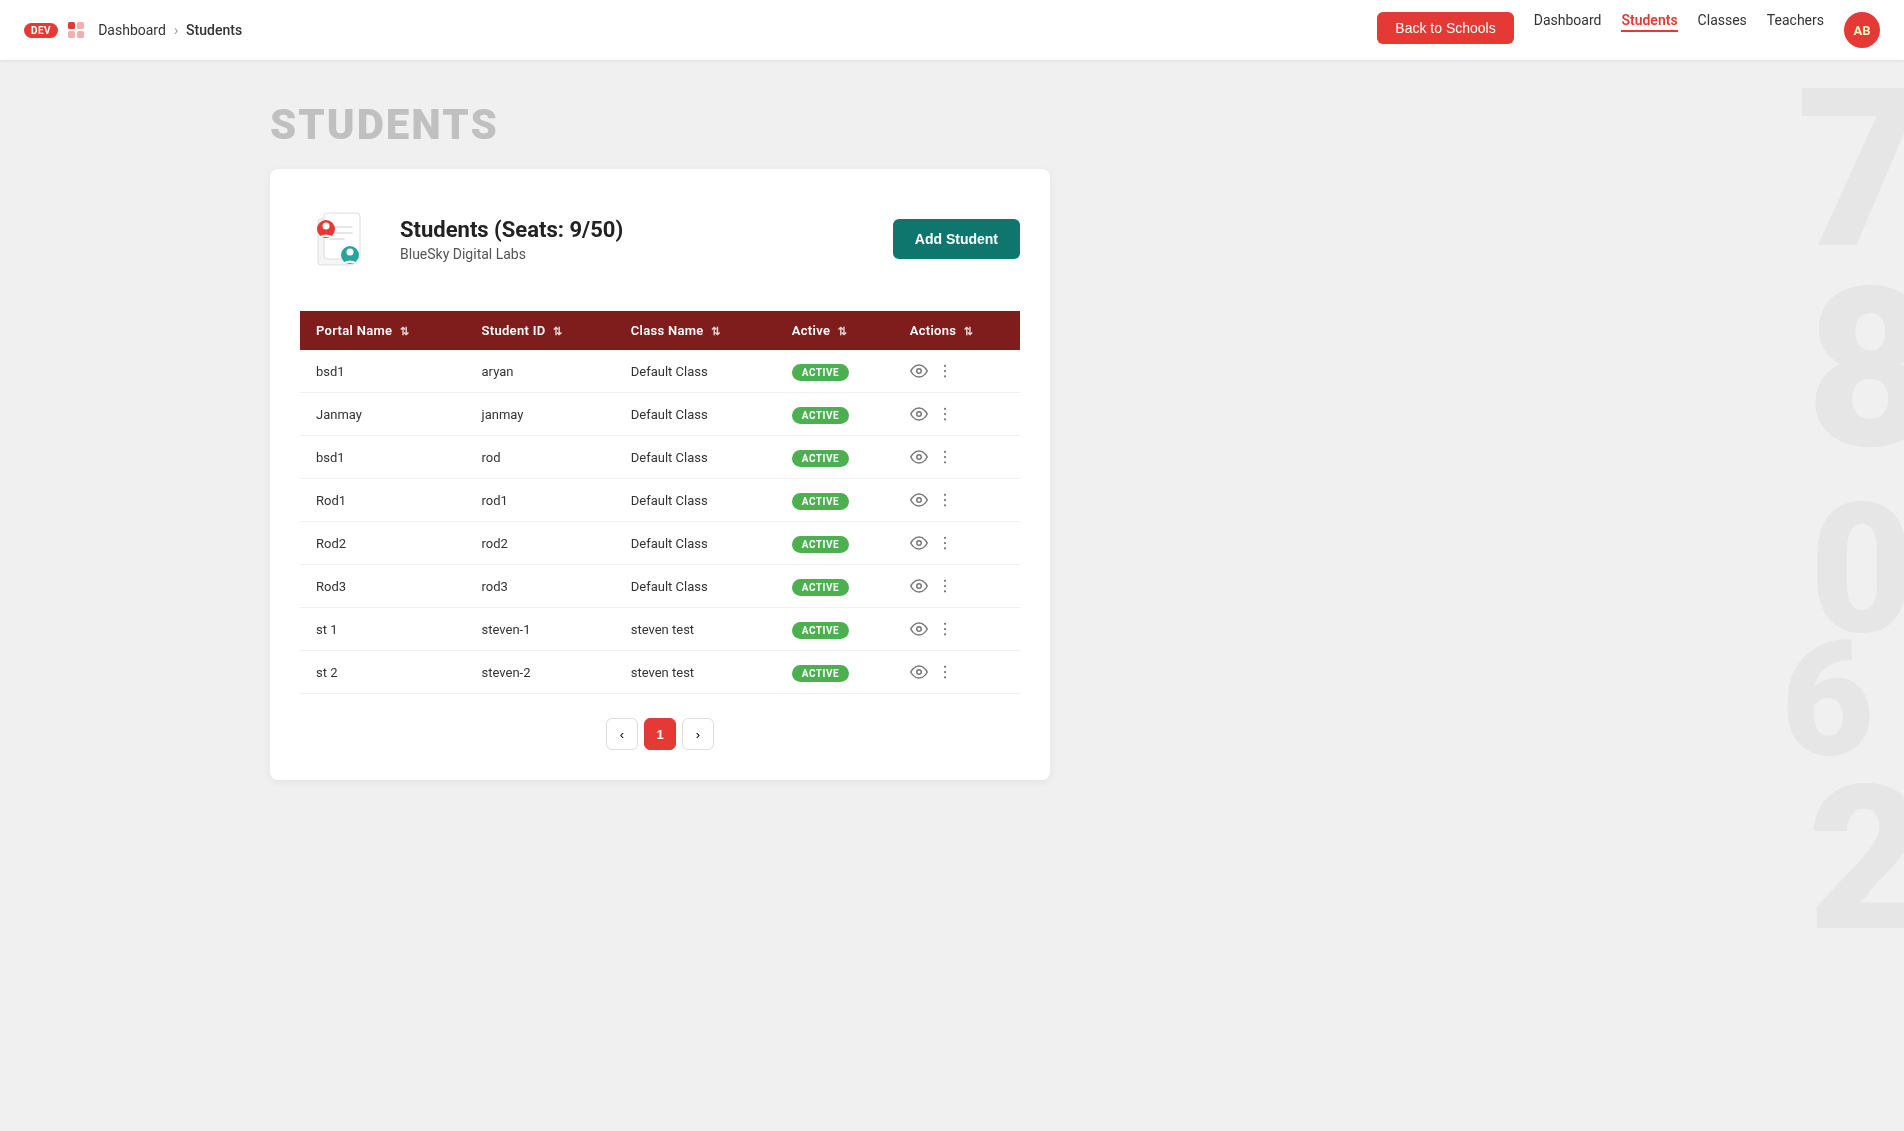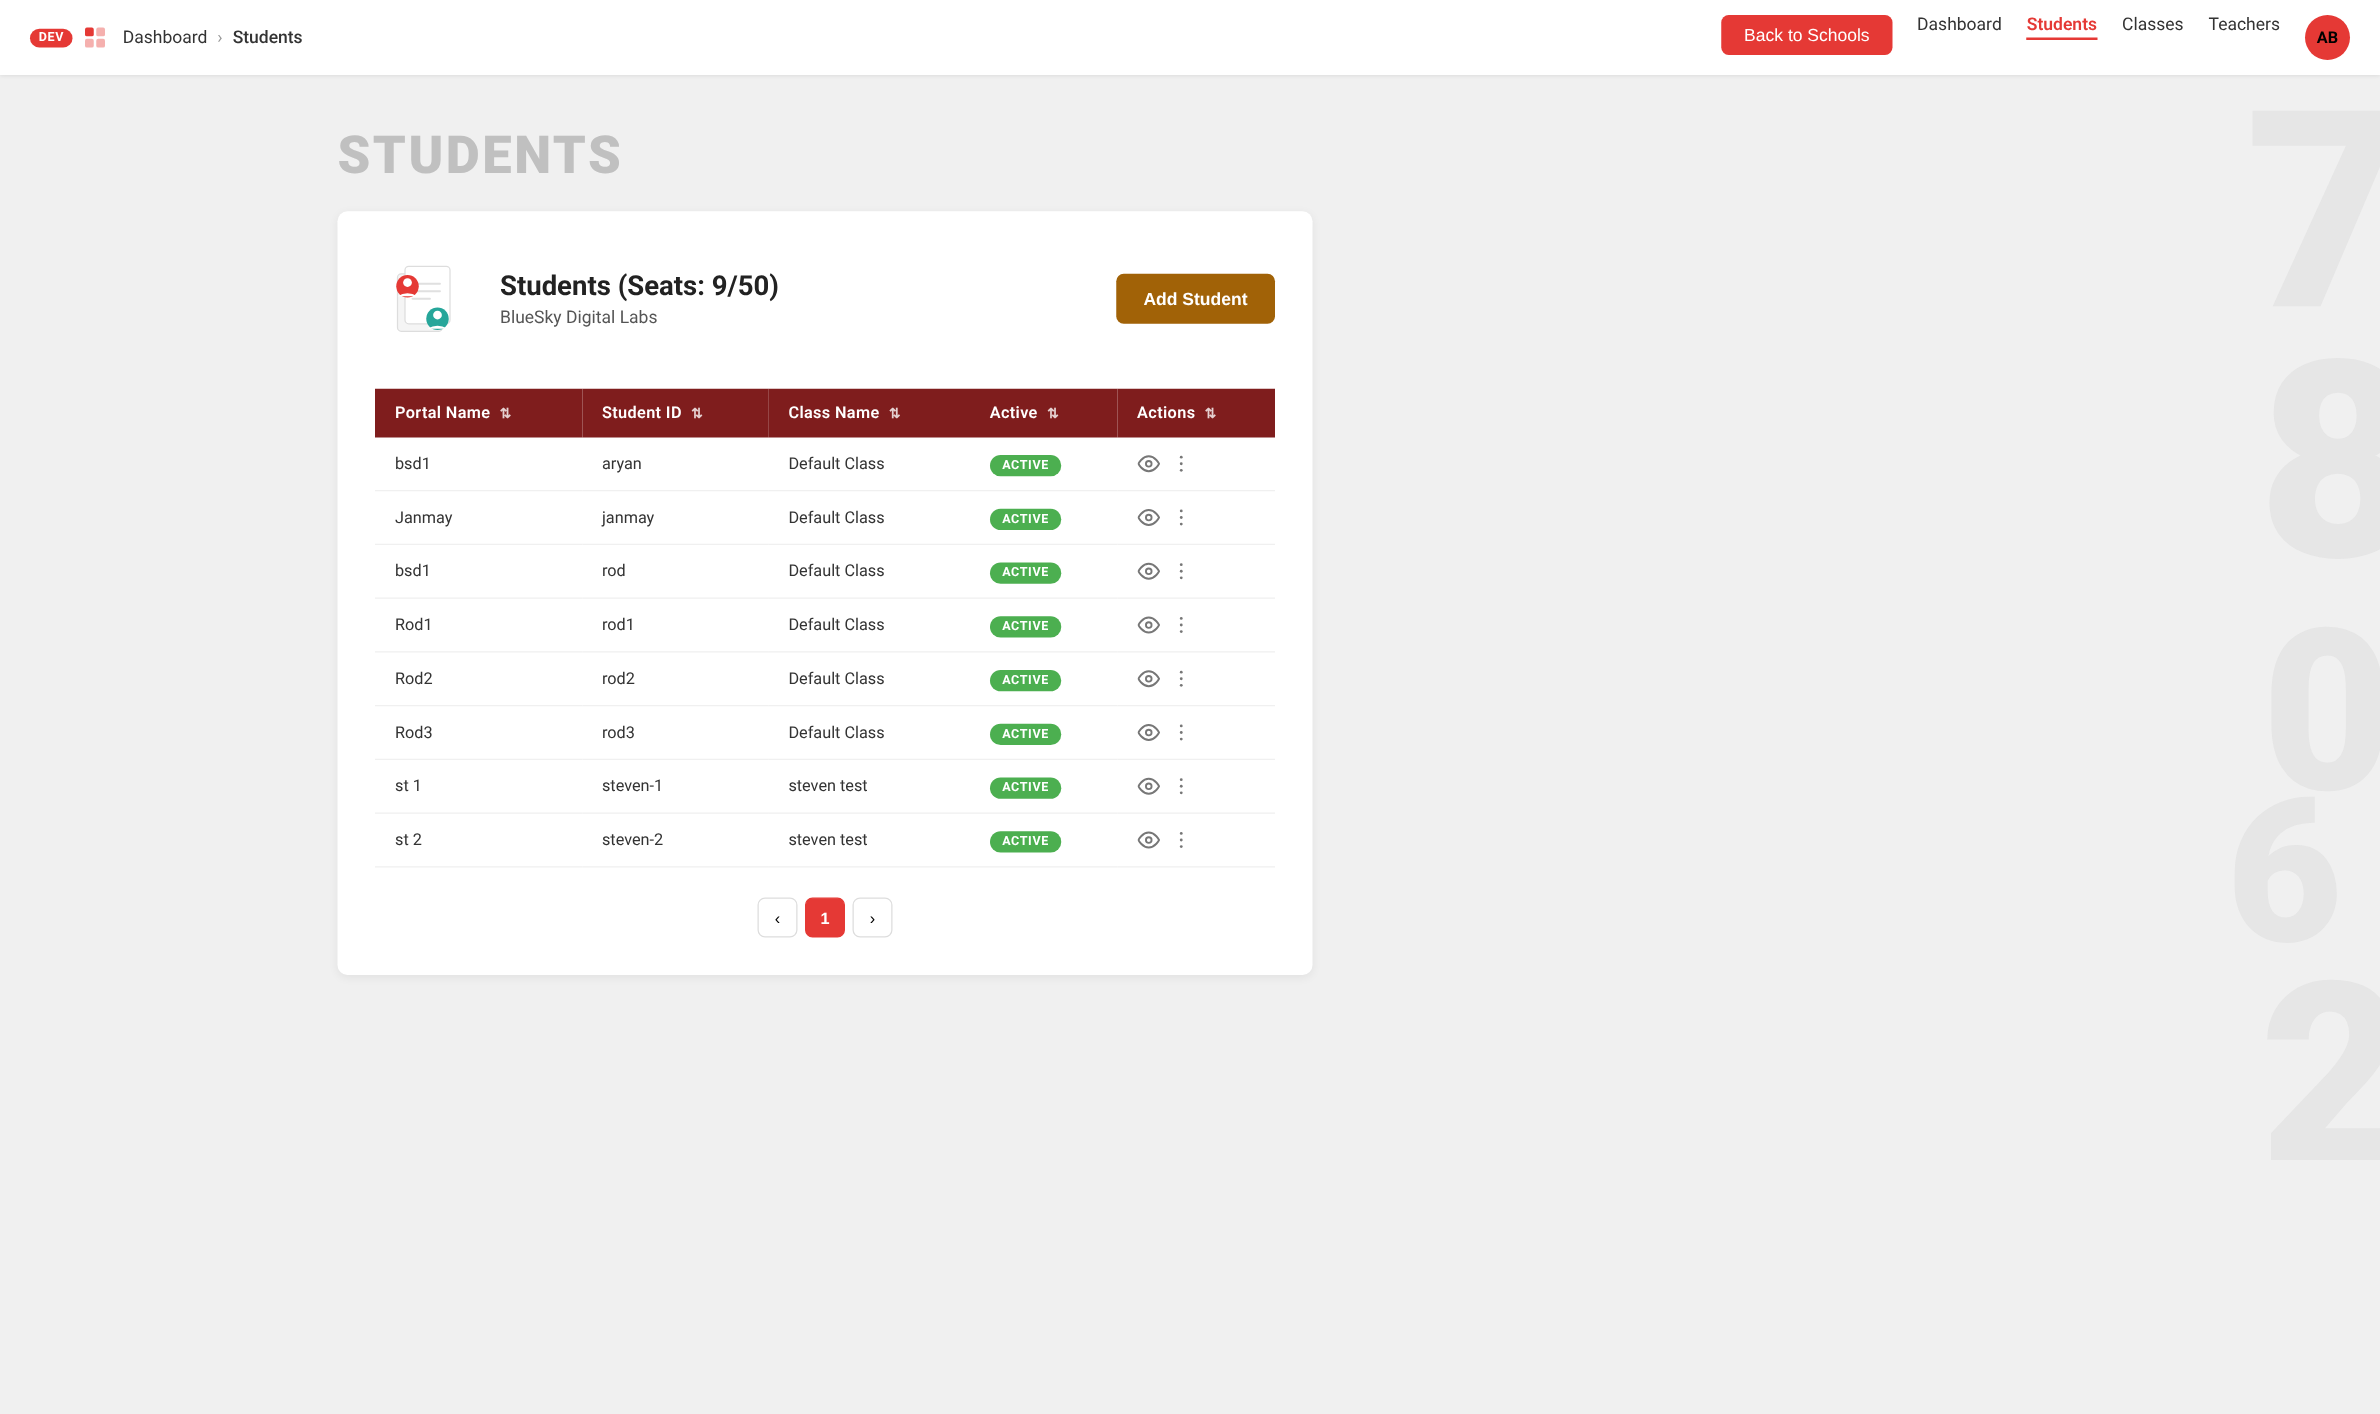--- a/index.html
+++ b/index.html
@@ -109,21 +109,21 @@
     .nav-link.active {
       color: #e53935;
       border-bottom: 2px solid #e53935;
       font-weight: 600;
     }
     .avatar-circle {
       width: 36px;
       height: 36px;
       border-radius: 50%;
       background: #e53935;
-      color: #000000;
+      color: #fef9c3;
       font-size: 13px;
       font-weight: 700;
       display: flex;
       align-items: center;
       justify-content: center;
       cursor: pointer;
     }
 
     
     .main-content {
@@ -177,21 +177,21 @@
       font-size: 22px;
       font-weight: 700;
       color: #222;
       margin-bottom: 4px;
     }
     .student-info p {
       font-size: 14px;
       color: #555;
     }
     .add-student-btn {
-      background: #a16207;
+      background: #0f766e;
       color: white;
       border: none;
       padding: 12px 22px;
       border-radius: 6px;
       font-size: 14px;
       font-weight: 600;
       cursor: pointer;
       margin-left: 44px;
     }
 

